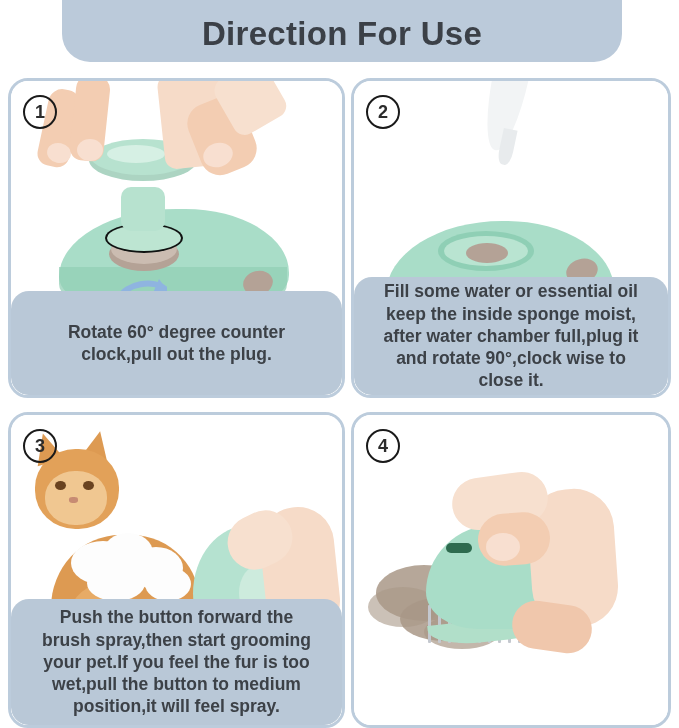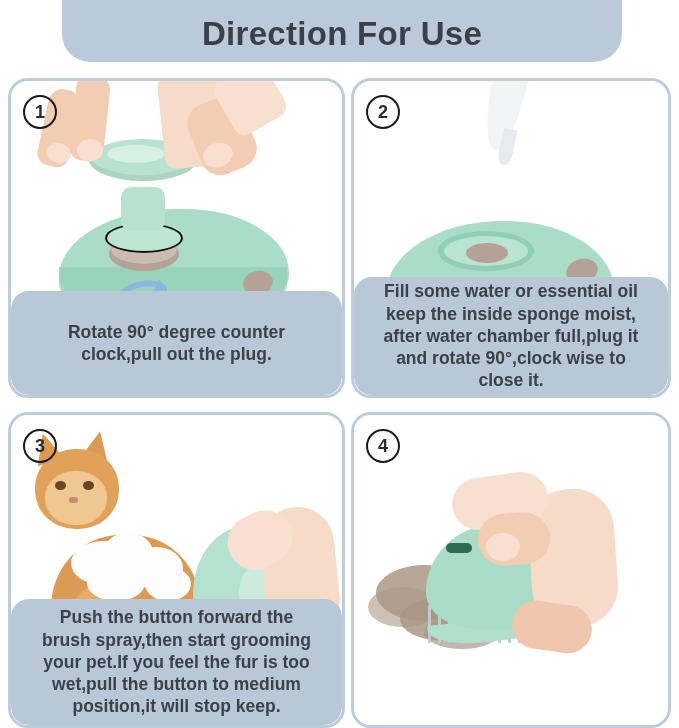--- a/index.html
+++ b/index.html
@@ -165,21 +165,21 @@
       <div class="f-nail" style="left:36px;top:62px;width:24px;height:20px;transform:rotate(12deg);"></div>
       <div class="f" style="left:62px;top:-6px;width:34px;height:86px;transform:rotate(6deg);"></div>
       <div class="f-nail" style="left:66px;top:58px;width:26px;height:22px;"></div>
       <div class="f" style="left:150px;top:-10px;width:64px;height:96px;background:#f6dbc8;transform:rotate(-6deg);"></div>
       <div class="f" style="left:182px;top:18px;width:58px;height:74px;background:#f3cdb2;transform:rotate(-22deg);border-radius:20px;"></div>
       <div class="f-nail" style="left:192px;top:62px;width:30px;height:24px;transform:rotate(-18deg);"></div>
       <div class="f" style="left:210px;top:-14px;width:58px;height:62px;background:#f7e0cf;transform:rotate(-30deg);"></div>
     </div>
     <div class="badge">1</div>
     <div class="caption cap1">
-      <div class="caption-text">Rotate 90° degree counter
+      <div class="caption-text">Rotate 60° degree counter
 clock,pull out the plug.</div>
     </div>
   </div>
 
   <div class="panel p2">
     <div class="art">
       <div class="sh p2-bottle"></div>
       <div class="sh p2-bottle2"></div>
       <div class="sh p2-bristles">
         <div class="brs" style="left:2px;"></div>
@@ -243,21 +243,21 @@
       <div class="f" style="left:252px;top:92px;width:74px;height:130px;background:#f6dbc8;border-radius:36px;transform:rotate(-6deg);"></div>
       <div class="f" style="left:216px;top:98px;width:66px;height:54px;background:#f7e0cf;border-radius:30px;transform:rotate(-26deg);"></div>
       <div class="f" style="left:238px;top:198px;width:70px;height:52px;background:#f0c7ac;border-radius:28px;transform:rotate(10deg);"></div>
     </div>
     <div class="badge">3</div>
     <div class="caption cap3">
       <div class="caption-text">Push the button forward the
 brush spray,then start grooming
 your pet.If you feel the fur is too
 wet,pull the button to medium
-position,it will stop keep.</div>
+position,it will feel spray.</div>
     </div>
   </div>
 
   <div class="panel p4">
     <div class="art">
       <div class="fur" style="left:22px;top:150px;width:96px;height:56px;"></div>
       <div class="fur" style="left:46px;top:182px;width:88px;height:44px;"></div>
       <div class="fur" style="left:14px;top:172px;width:70px;height:40px;opacity:.6;"></div>
       <div class="fur" style="left:70px;top:200px;width:76px;height:34px;opacity:.7;"></div>
       <div class="sh p4-bristle-row">

